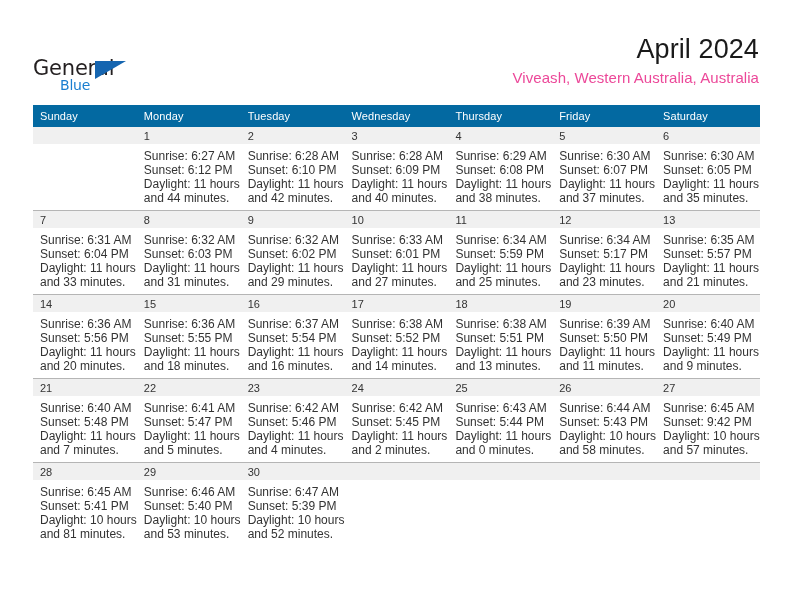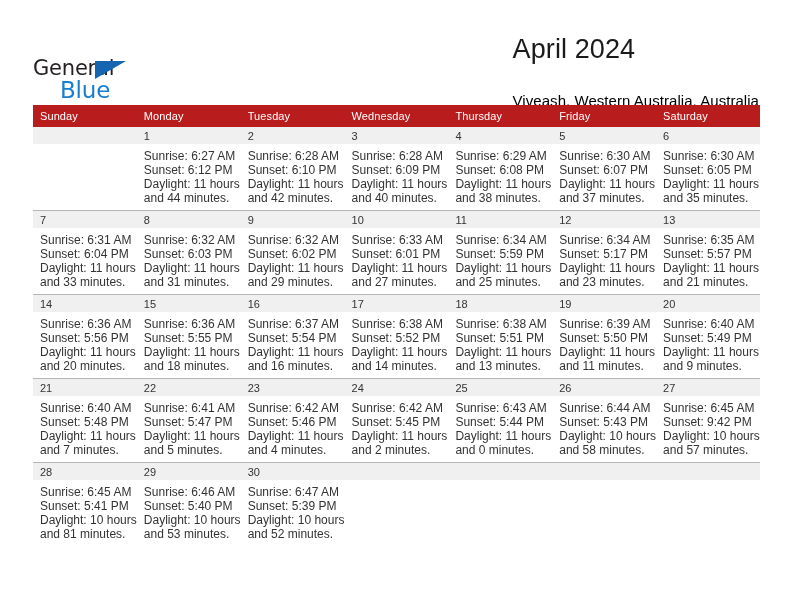--- a/index.html
+++ b/index.html
@@ -50,58 +50,59 @@
     left: 62px;
     top: 5px;
     width: 0; height: 0;
     border-left: 31px solid #1565b0;
     border-bottom: 18px solid transparent;
   }
   .logo-blue {
     position: absolute;
     left: 27px;
     top: 21px;
-    font-size: 23px;
+    font-size: 14px;
     letter-spacing: -0.2px;
     color: #1a7ed0;
     font-family: "DejaVu Sans", sans-serif;
     font-weight: 400;
   }
   .title-block {
     position: absolute;
     right: 33px;
     top: 32px;
+    text-align: right;
   }
   .cal-title {
     font-size: 27px;
     font-weight: 400;
     color: #1a1a1a;
     line-height: 34px;
     letter-spacing: 0.1px;
   }
   .cal-subtitle {
     font-size: 15px;
     font-weight: 400;
-    color: #000000;
+    color: #ec4899;
     line-height: 22px;
-    margin-top: 24px;
+    margin-top: 1px;
     letter-spacing: 0.05px;
   }
 
   
   .calendar {
     position: absolute;
     left: 33px;
     top: 105px;
     width: 727px;
     border-collapse: collapse;
     table-layout: fixed;
   }
   .calendar th {
-    background: #b91c1c;
+    background: #0369a1;
     color: #ffffff;
     font-size: 11px;
     font-weight: 400;
     text-align: left;
     padding: 5px 0 5px 7px;
     height: 10px;
     letter-spacing: 0.1px;
   }
   .calendar td {
     vertical-align: top;

